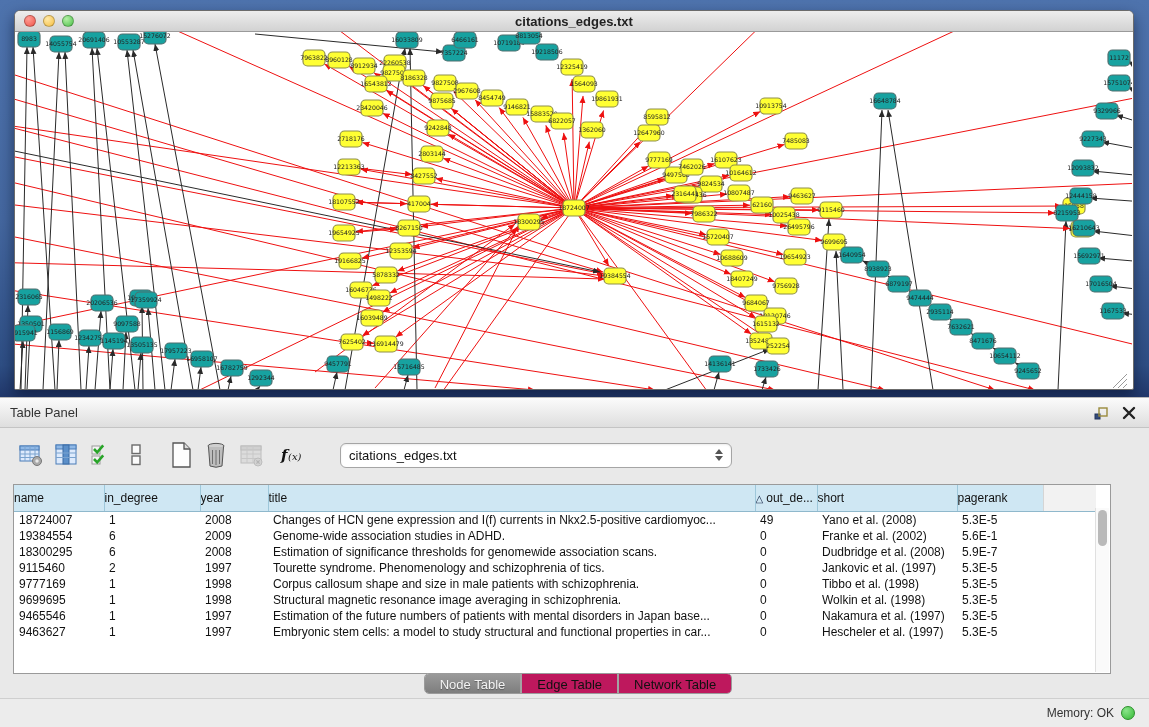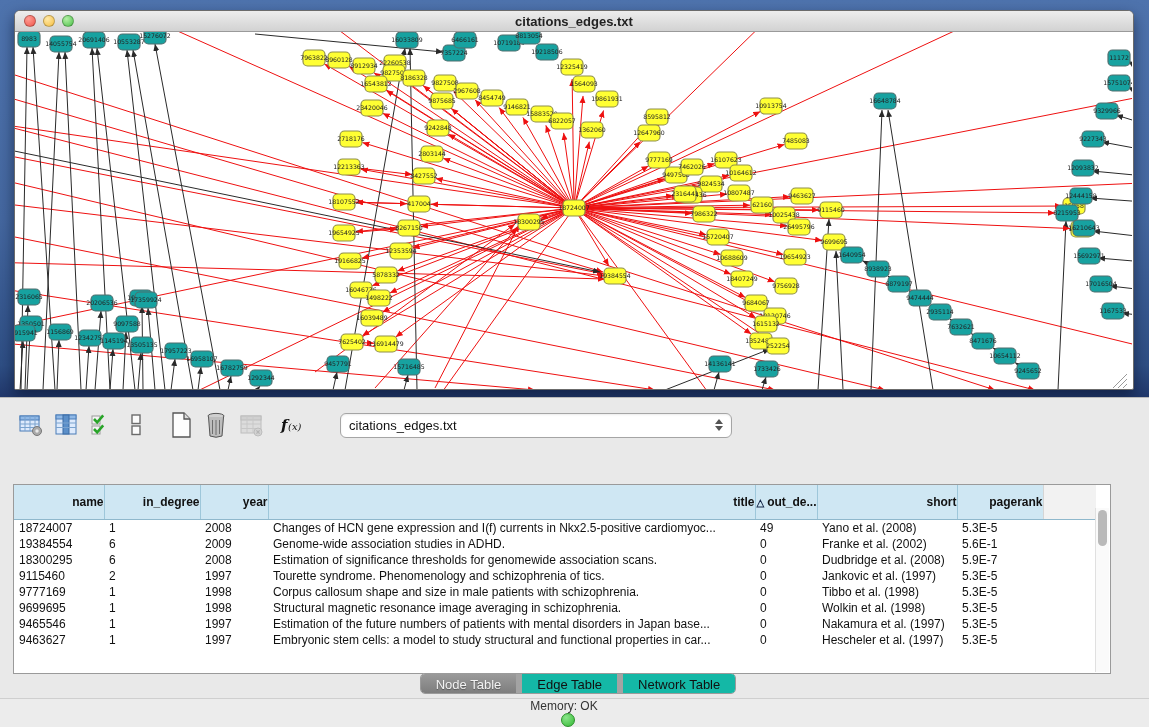--- a/index.html
+++ b/index.html
@@ -42,45 +42,45 @@
   .combo-arrows { display:flex; flex-direction:column; gap:2px; }
   .combo-arrows i { display:block; width:0; height:0; border-left:4px solid transparent;
     border-right:4px solid transparent; }
   .combo-arrows .up { border-bottom:5px solid #555; }
   .combo-arrows .dn { border-top:5px solid #555; }
 
   .table-wrap { position:absolute; left:13px; top:86px; width:1098px; height:190px;
     background:#fff; border:1px solid #9a9a9a; }
   table.grid { border-collapse:collapse; table-layout:fixed; width:1082px; }
   table.grid th { background:#cfe7f3; border-bottom:1px solid #8fb8cc;
-    border-left:1px solid #9ec7da; font-size:12px; font-weight:bold; color:#111;
-    height:34px; text-align:right; overflow:hidden; white-space:nowrap; }
+    border-left:1px solid #9ec7da; font-size:12px; font-weight:normal; color:#111;
+    height:26px; text-align:left; overflow:hidden; white-space:nowrap; }
   table.grid th:first-child { border-left:none; }
   table.grid th.filler { background:#f2f2f2; border-left:1px solid #d5d5d5; }
   table.grid td { font-size:12px; color:#111; height:16px; line-height:16px;
     padding:0 5px; white-space:nowrap; overflow:hidden; }
   .sort-tri { font-size:10px; margin-right:3px; color:#124; }
   .vscroll { position:absolute; right:1px; top:23px; bottom:1px; width:14px;
     background:#fafafa; border-left:1px solid #e0e0e0; }
   .vthumb { position:absolute; left:2px; top:2px; width:9px; height:36px;
     background:#b9b9b9; border-radius:5px; }
 
   .tabs-row { position:absolute; left:0; bottom:32px; width:100%; height:22px;
     display:flex; justify-content:center;padding-left:7px; }
   .seg { display:flex; border:1px solid #9b9b9b; border-radius:5px; overflow:hidden;
     background:#fff; height:21px; }
-  .seg-btn { font-size:13px; color:#111; padding:2px 15px; background:#14b8a6;
-    border-left:6px solid #a3a3a3; line-height:17px; }
+  .seg-btn { font-size:13px; color:#111; padding:2px 15px; background:#be185d;
+    border-left:2px solid #a3a3a3; line-height:17px; }
   .seg-btn:first-child { border-left:none; }
   .seg-btn.active { background:linear-gradient(180deg,#9a9a9a,#7e7e7e); color:#f3f3f3;
     text-shadow:0 1px 1px rgba(0,0,0,.35); }
 
   .statusbar { position:absolute; left:0; bottom:0; width:100%; height:29px;
     background:#ececec; border-top:1px solid #cfcfcf; display:flex;
-    align-items:center; justify-content:flex-end; padding-right:14px;flex-direction:column; }
+    align-items:center; justify-content:flex-end; padding-right:14px; }
   .mem-label { font-size:12px; color:#333; margin-right:7px; }
   .mem-dot { width:14px; height:14px; border-radius:50%;
     background:radial-gradient(circle at 35% 30%, #8ae58a,#35b935);
     border:1px solid #2a8f2a; }
 </style>
 </head>
 <body>
 
 <div class="desktop">
   <div class="net-window">
@@ -749,20 +749,34 @@
         <g>
           <line x1="1098" y1="356" x2="1112" y2="342" stroke="#9a9a9a"></line>
           <line x1="1103" y1="356" x2="1112" y2="347" stroke="#9a9a9a"></line>
           <line x1="1108" y1="356" x2="1112" y2="352" stroke="#9a9a9a"></line>
         </g>
       </svg>
   </div>
 </div>
 
 <div class="table-panel">
+  <div class="panel-header">
+    <span class="panel-title">Table Panel</span>
+    <span class="corner-ic">
+      <svg width="16" height="16" viewBox="0 0 16 16">
+        <rect x="2" y="9" width="5" height="5" fill="#334a7a" stroke="#23355c"></rect>
+        <rect x="6" y="3" width="8" height="8" fill="none" stroke="#9a8b3c" stroke-width="1.4"></rect>
+      </svg>
+    </span>
+    <span class="corner-ic">
+      <svg width="14" height="14" viewBox="0 0 14 14">
+        <path d="M2 2 L12 12 M12 2 L2 12" stroke="#222" stroke-width="2.4" stroke-linecap="round"></path>
+      </svg>
+    </span>
+  </div>
 
   <div class="panel-toolbar">
     <span class="tool-ic">
       <svg width="26" height="26" viewBox="0 0 26 26">
         <rect x="2" y="4" width="19" height="15" fill="#ddeafc" stroke="#4a7db8"></rect>
         <rect x="2" y="4" width="19" height="4" fill="#8fb8e6" stroke="#4a7db8"></rect>
         <path d="M7 4 V19 M12 4 V19 M17 4 V19 M2 12 H21 M2 15.5 H21" stroke="#7aa3cf" fill="none"></path>
         <circle cx="19" cy="19" r="4.5" fill="#a9a9a9" stroke="#777"></circle>
         <circle cx="19" cy="19" r="1.7" fill="#e9e9e9"></circle>
       </svg>

